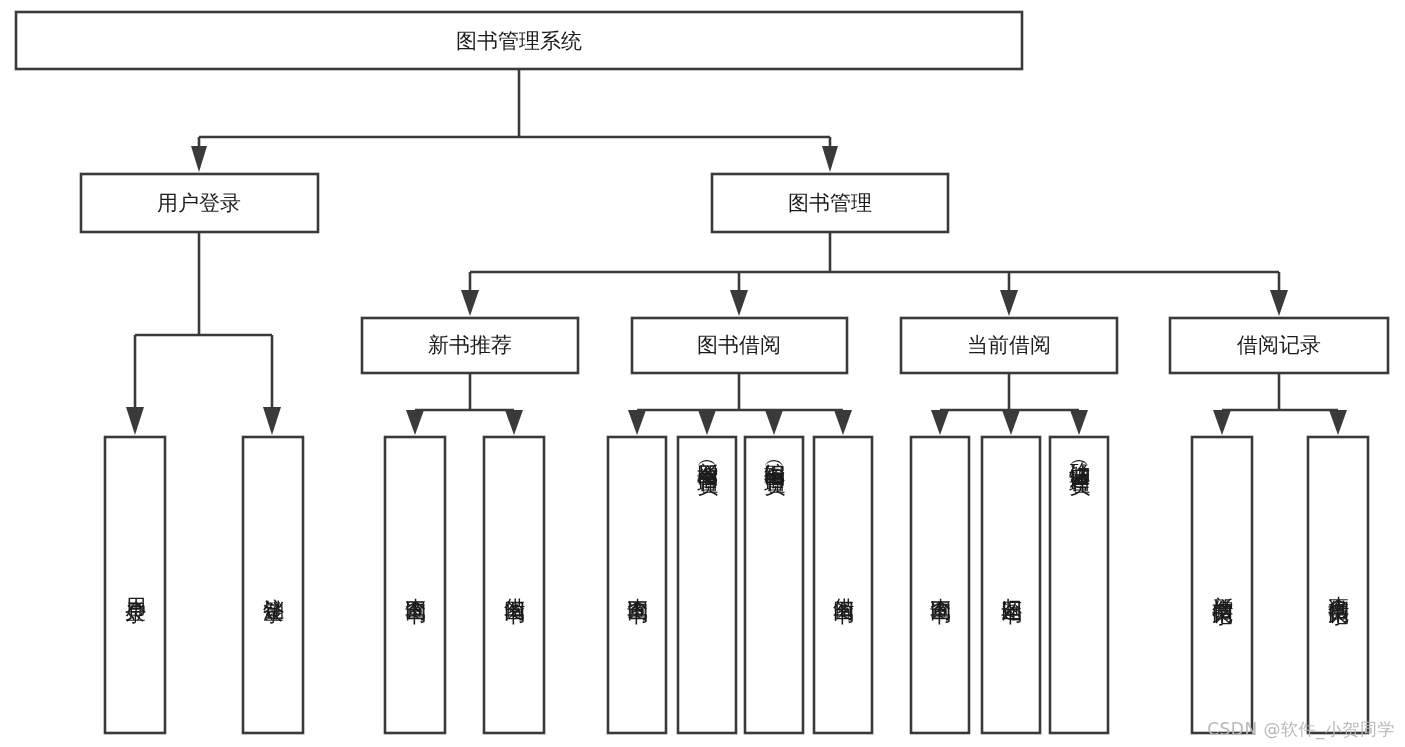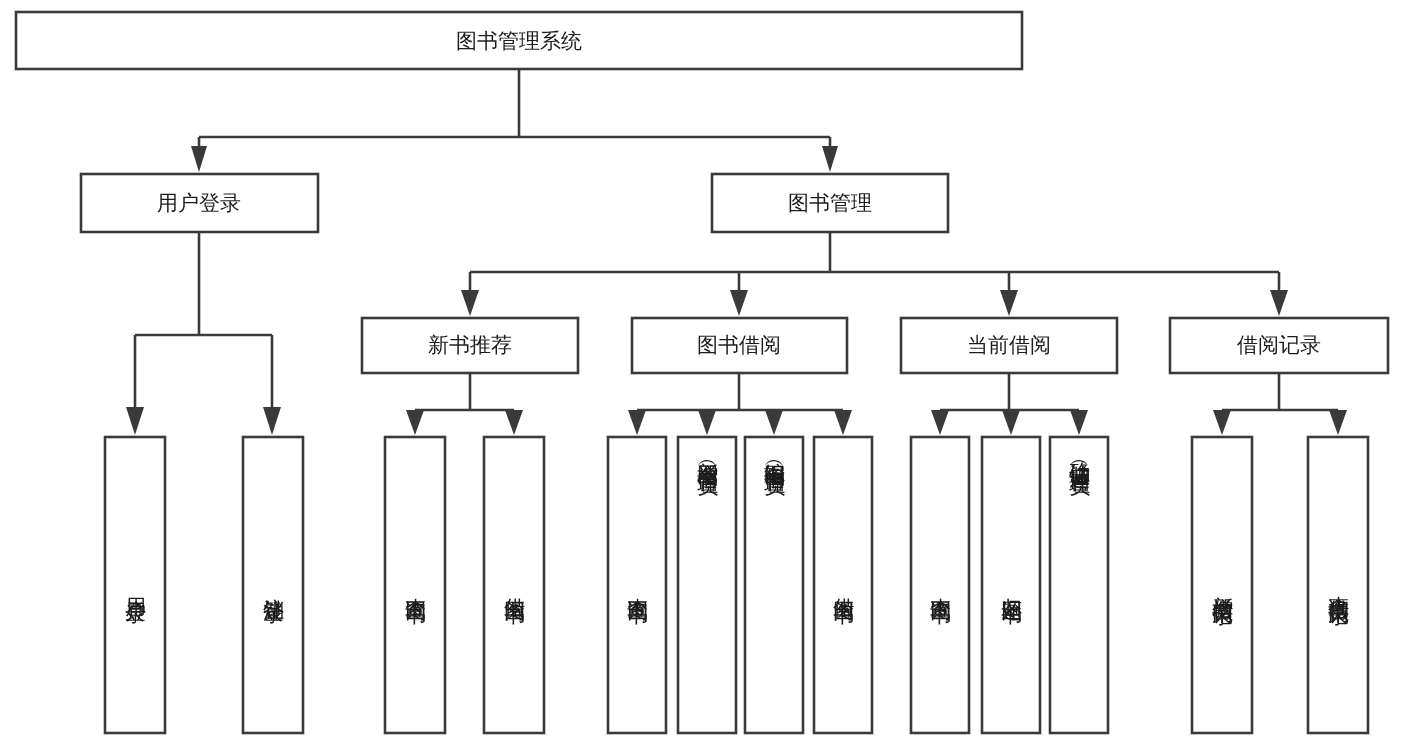--- a/index.html
+++ b/index.html
@@ -232,14 +232,15 @@
   <div class="vlabel-wrap" style="left:1050px;top:437px;width:58px;height:296px;align-items:flex-start;">
     <span class="vlabel" style="margin-top:8px;">确认归还（管理员）</span>
   </div>
   <div class="vlabel-wrap" style="left:1192px;top:437px;width:60px;height:296px;">
     <span class="vlabel">新增借阅记录</span>
   </div>
   <div class="vlabel-wrap" style="left:1308px;top:437px;width:60px;height:296px;">
     <span class="vlabel">查询借阅记录</span>
   </div>
 
+  <div class="watermark">CSDN @软件_小贺同学</div>
 
 </div>
 
 </body></html>

